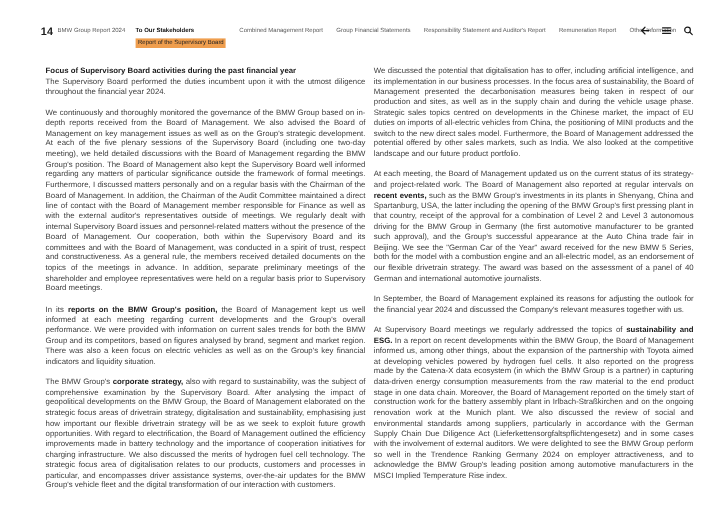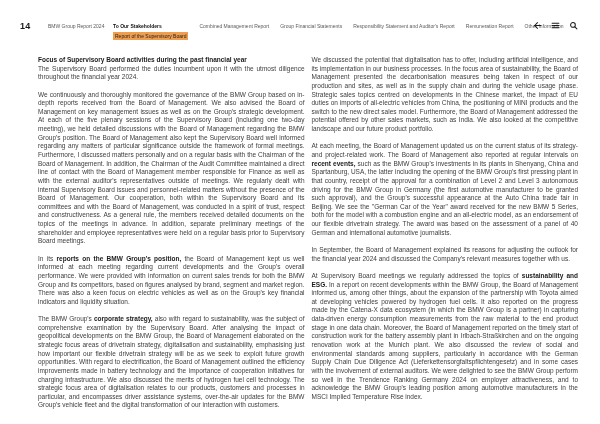--- a/index.html
+++ b/index.html
@@ -7,21 +7,21 @@
     width: 600px; height: 424px;
     background: #ffffff;
     font-family: "Liberation Sans", sans-serif;
     color: #3c3c3c;
     position: relative;
   }
 
   
   .header { position: absolute; top: 21px; left: 0; right: 0; height: 22px; }
   .page-num {
-    position: absolute; left: 20px; top: 0;
+    position: absolute; left: 34px; top: 0;
     font-size: 9px; font-weight: 700; color: #1a1a1a; letter-spacing: .2px;
   }
   .report-title {
     position: absolute; left: 48px; top: 2px;
     font-size: 5px; color: #5a5a5a; white-space: nowrap;
   }
   .nav { position: absolute; left: 113px; top: 2px; display: flex; gap: 11px; }
   .nav-item { display: flex; flex-direction: column; align-items: flex-start; }
   .nav-label {
     font-size: 5px; color: #5a5a5a; white-space: nowrap; cursor: pointer;

